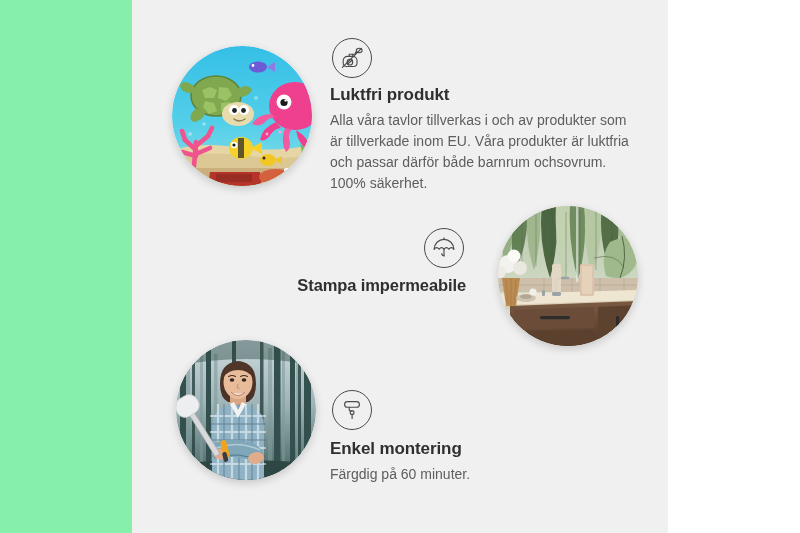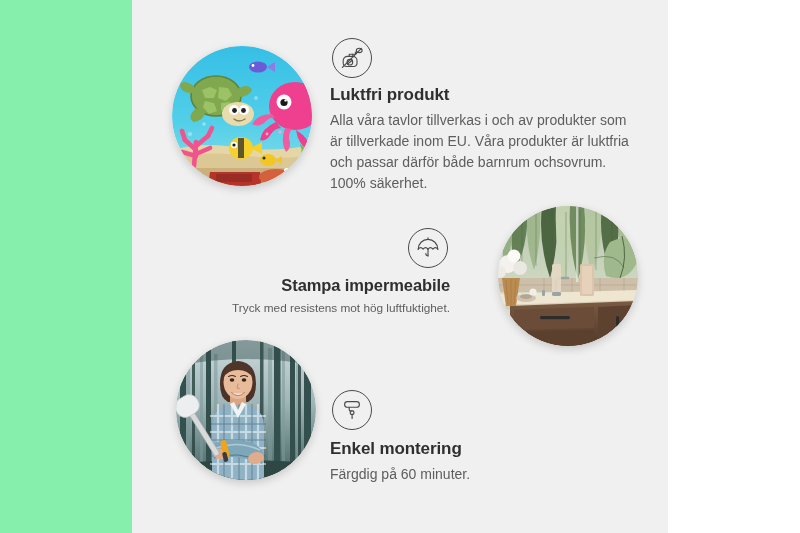--- a/index.html
+++ b/index.html
@@ -65,21 +65,21 @@
   #feature-odorless {
     left: 330px;
     top: 38px;
     width: 300px;
   }
   #feature-odorless .feature-icon { margin-left: 2px; }
   #feature-odorless .feature-title { font-size: 17px; }
 
   
   #feature-waterproof {
-    left: 188px;
+    left: 204px;
     top: 228px;
     width: 262px;
     text-align: right;
   }
   #feature-waterproof .feature-icon {
     margin-left: auto;
     margin-right: 2px;
   }
   #feature-waterproof .feature-title { font-size: 16.5px; margin-top: 8px; }
   #feature-waterproof .feature-body { font-size: 11.8px; }
@@ -242,21 +242,20 @@
         <g fill="none" stroke="#4a4a4a" stroke-width="1.15" stroke-linecap="round" stroke-linejoin="round">
           <path d="M3.2 14.2 a9.8 9.8 0 0 1 19.6 0"></path>
           <path d="M3.2 14.2 q2.45 -3.1 4.9 0 q2.45 -3.1 4.9 0 q2.45 -3.1 4.9 0 q2.45 -3.1 4.9 0"></path>
           <path d="M13 14.2 v6.6"></path>
           <path d="M13 20.8 a2.2 2.2 0 0 1 -2.2 -2.2"></path>
           <path d="M13 4.4 v-1.5"></path>
         </g>
       </svg>
     </div>
     <div class="feature-title">Stampa impermeabile</div>
-    <div class="feature-body">Tryck med resistens mot hög luftfuktighet.</div>
   </div>
 
   <div class="photo-circle" id="photo-bathroom">
     <svg width="140" height="140" viewBox="0 0 140 140" aria-hidden="true">
       <defs>
         <clipPath id="bathClip">
             <circle cx="70" cy="70" r="70"></circle>
           </clipPath>
         <linearGradient id="wallG" x1="0" y1="0" x2="0" y2="1">
           <stop offset="0%" stop-color="#b8c7ab"></stop>

